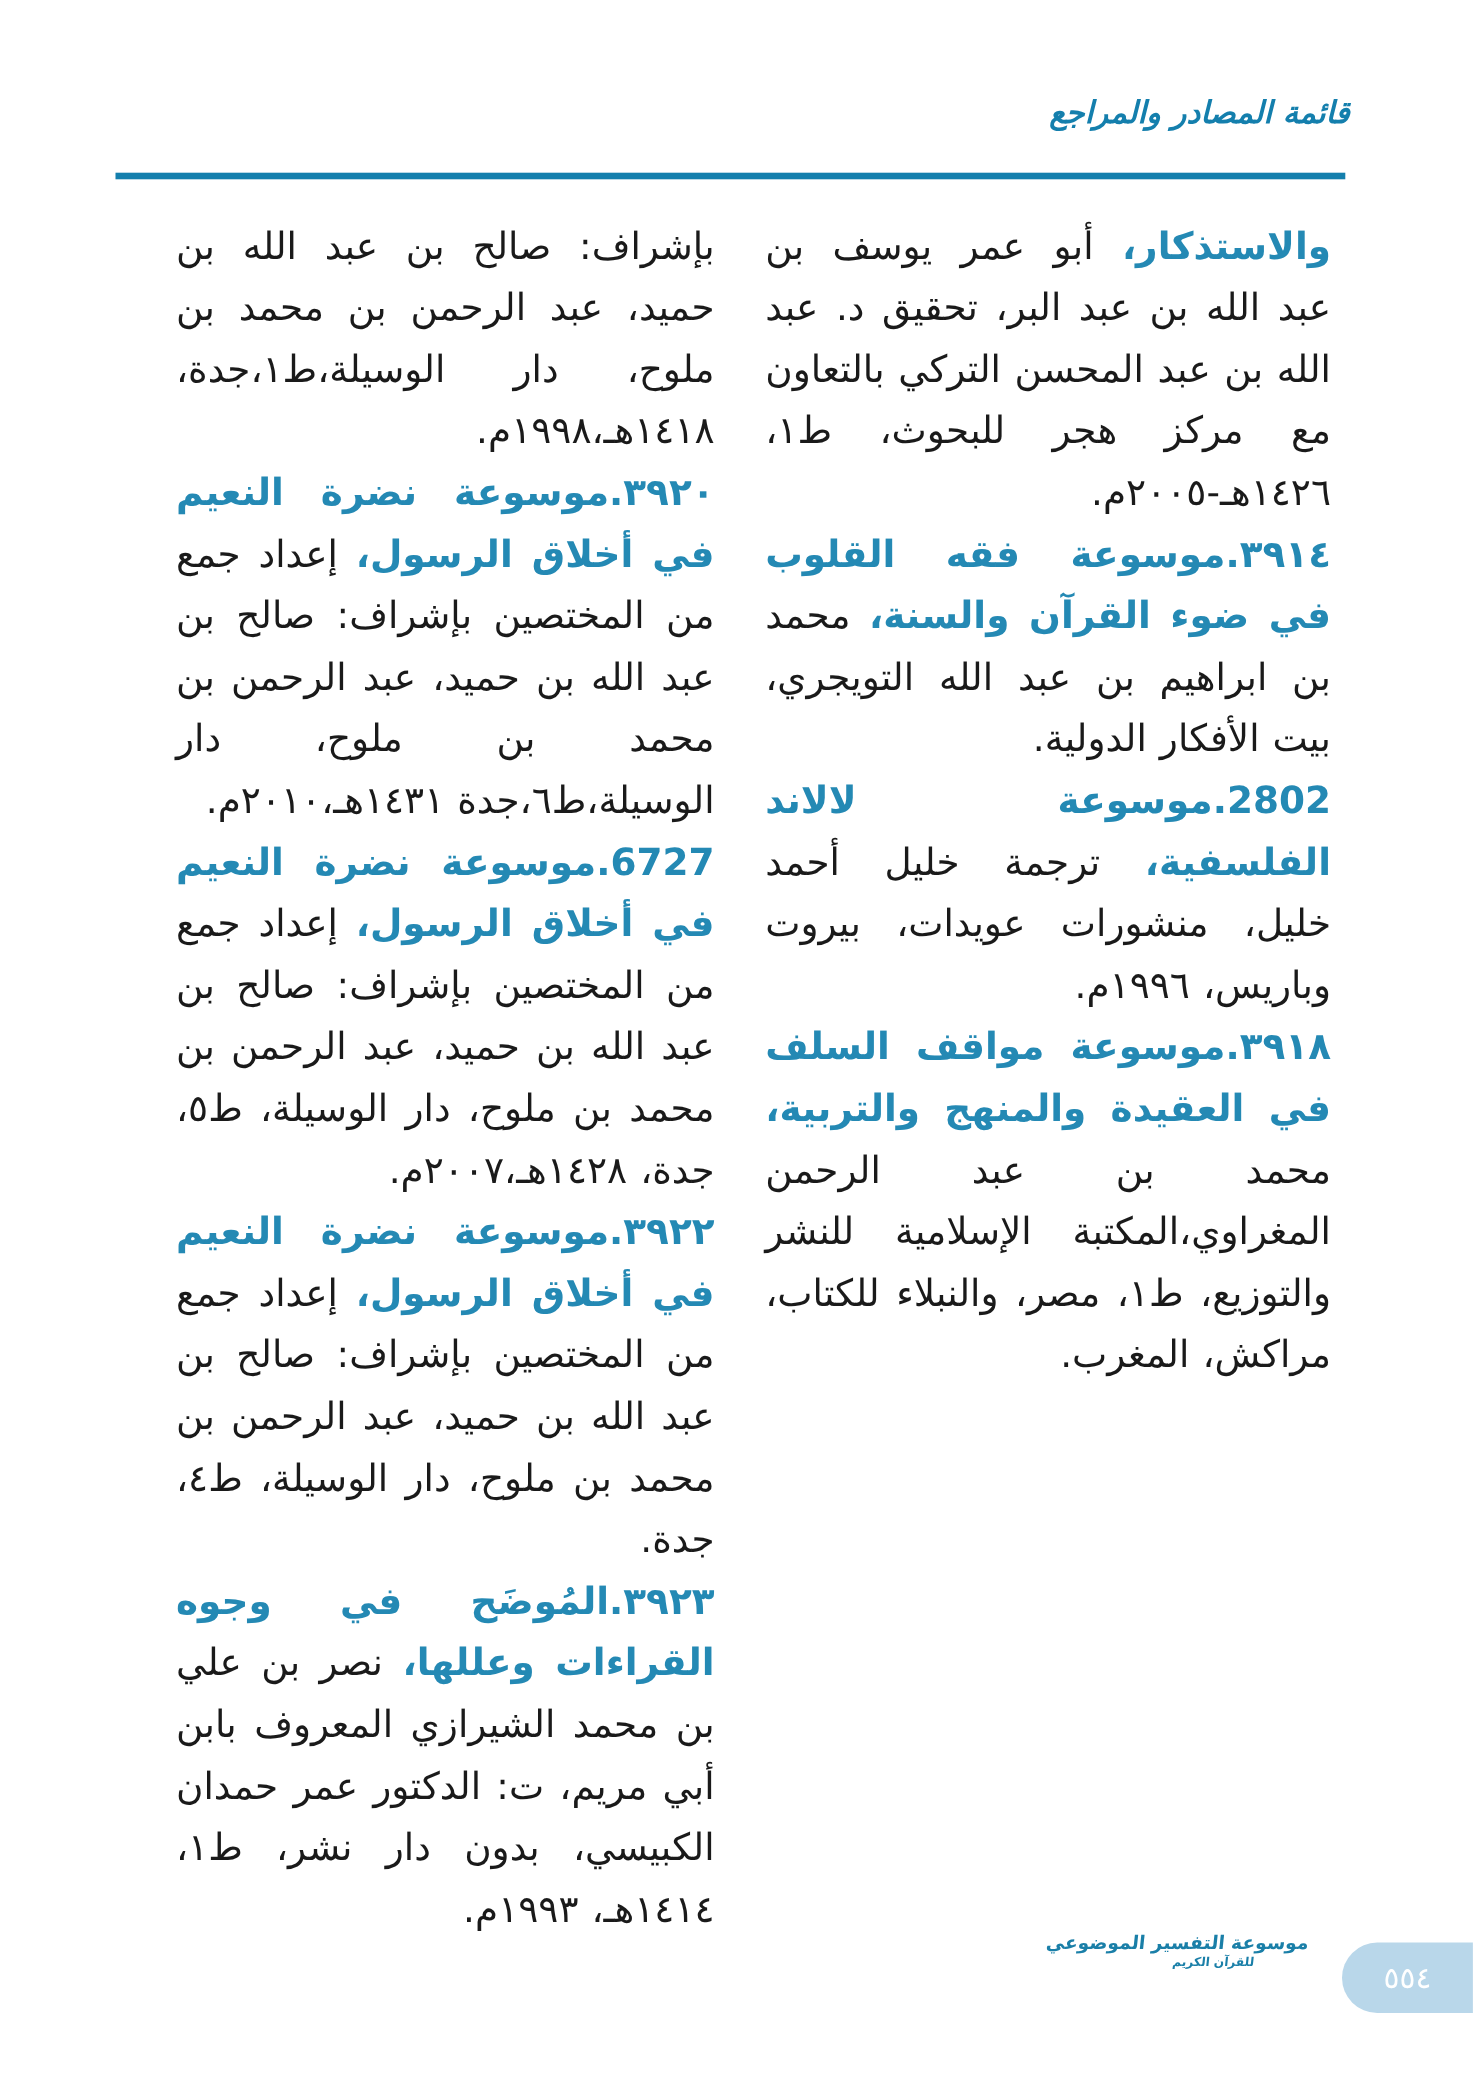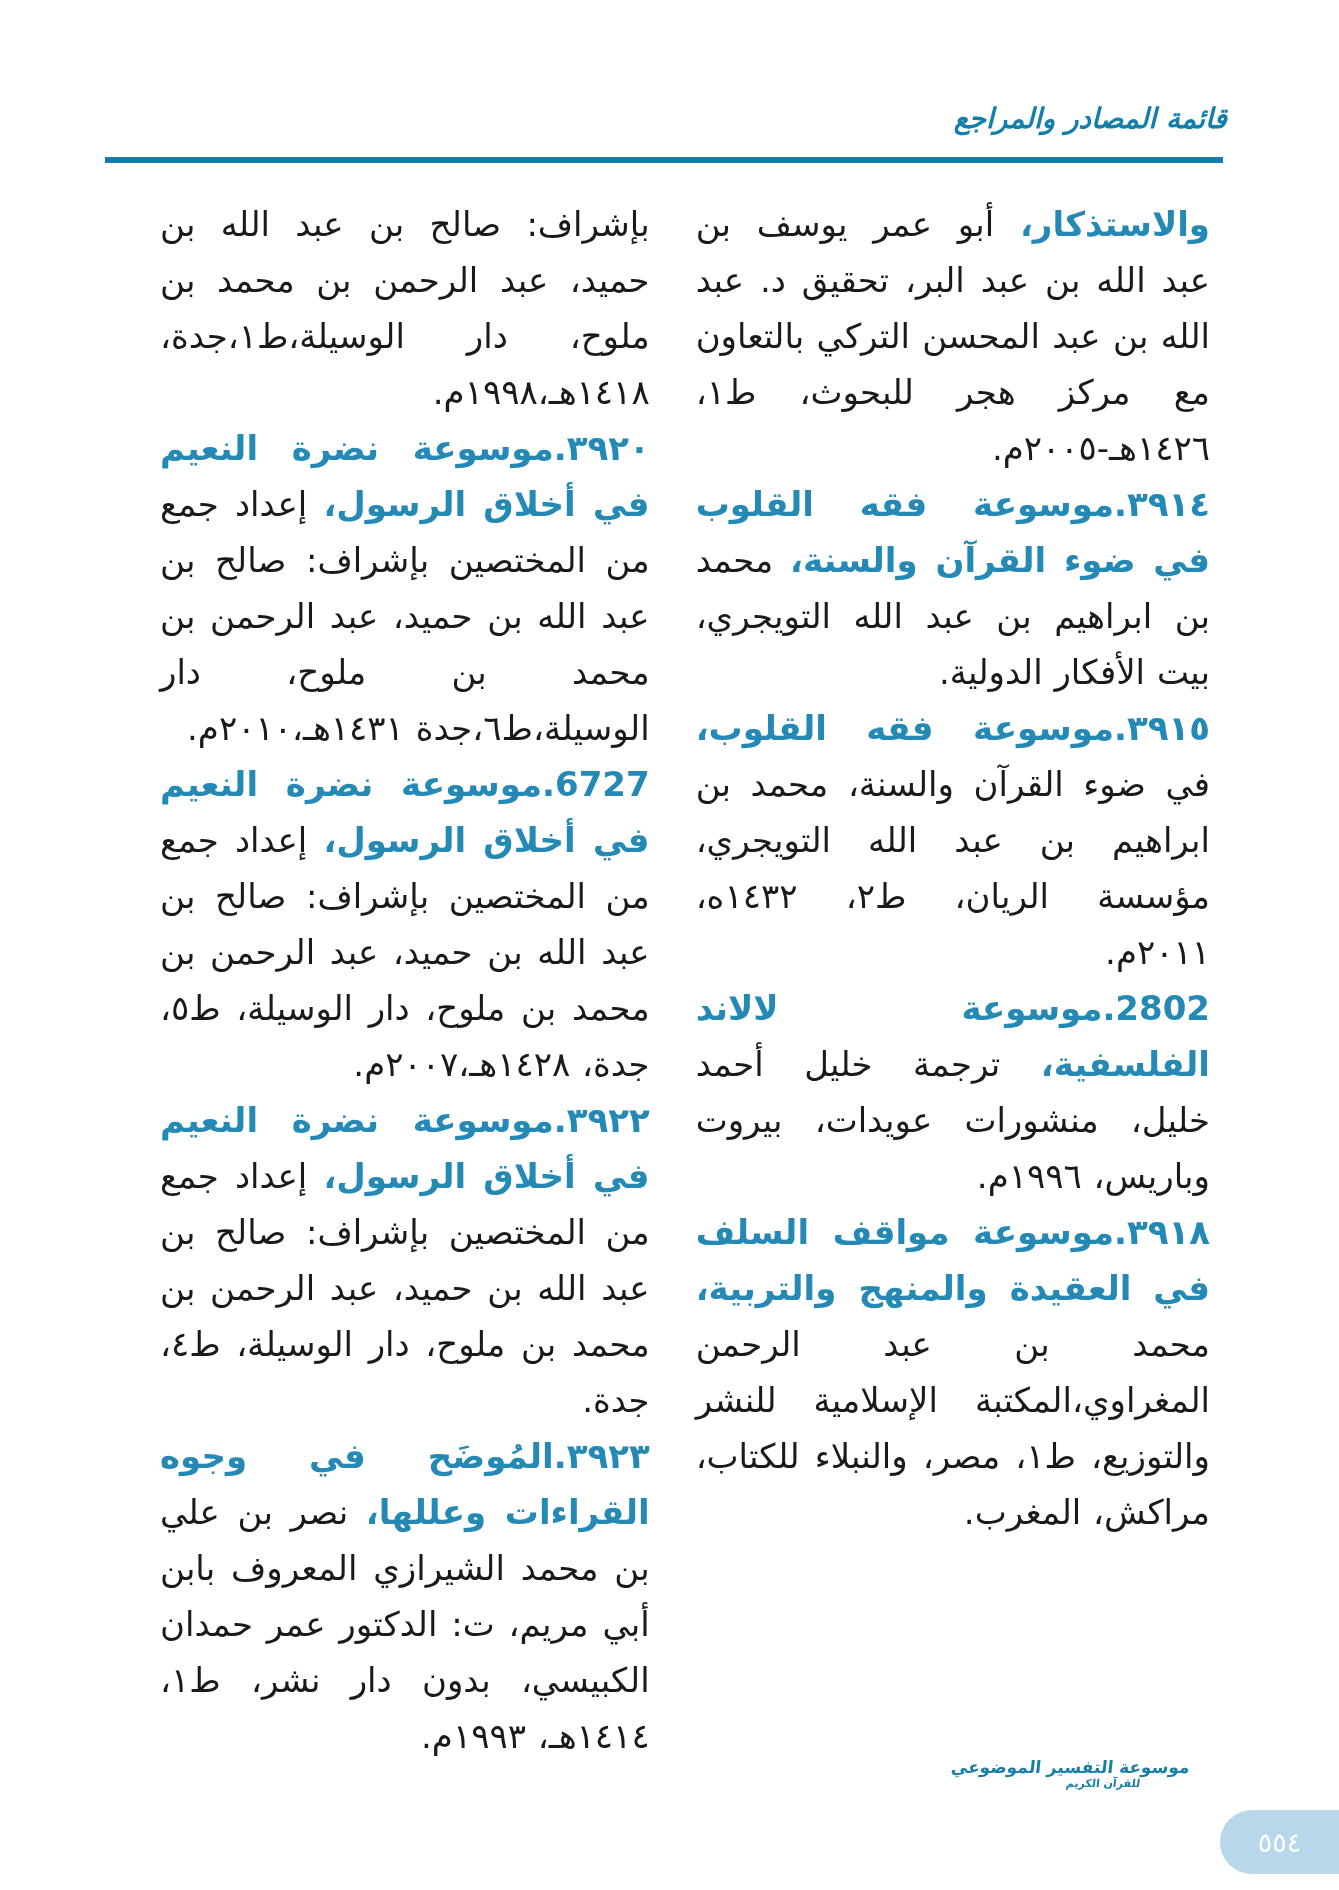--- a/index.html
+++ b/index.html
@@ -6,21 +6,21 @@
   body{
     width:1339px;height:1890px;
     background:#ffffff;
     font-family:"DejaVu Sans", sans-serif;
     overflow:hidden;
   }
   .page{position:relative;width:1339px;height:1890px;background:#fff;}
 
   
   .header-title{
-    position:absolute;top:102px;right:112px;
+    position:absolute;top:86px;right:112px;
     color:#147fad;font-size:28px;font-weight:bold;font-style:italic;
     letter-spacing:-1px;white-space:nowrap;
   }
   .header-rule{
     position:absolute;top:157px;left:105px;width:1118px;height:6px;
     background:#147fad;
   }
 
   
   .columns{
@@ -45,37 +45,36 @@
     position:absolute;top:1758px;right:150px;width:170px;
     text-align:center;color:#1a7fa8;line-height:1.15;
     transform:skewX(-6deg);
   }
   .logo-line1{font-size:17px;font-weight:bold;white-space:nowrap;}
   .logo-line2{font-size:11px;font-weight:bold;}
   .page-badge{
     position:absolute;top:1766px;right:0;width:119px;height:64px;
     background:#b9d7ea;border-radius:36px 0 0 36px;
     display:flex;align-items:center;justify-content:center;
-    color:#ffffff;font-size:27px;letter-spacing:4px;margin-top:44px;
+    color:#ffffff;font-size:27px;letter-spacing:4px;
   }
 </style>
 </head>
 <body>
 
 <div class="page">
 
   <div class="header-title">قائمة المصادر والمراجع</div>
   <div class="header-rule"></div>
 
   <div class="columns">
 
     <div class="col col-right">
       <p class="entry"><span class="num"></span><span class="title">والاستذكار،</span><span class="rest"> أبو عمر يوسف بن عبد الله بن عبد البر، تحقيق د. عبد الله بن عبد المحسن التركي بالتعاون مع مركز هجر للبحوث، ط١، ١٤٢٦هـ-٢٠٠٥م.</span></p>
       <p class="entry"><span class="num">٣٩١٤.</span><span class="title">موسوعة فقه القلوب في ضوء القرآن والسنة،</span><span class="rest"> محمد بن ابراهيم بن عبد الله التويجري، بيت الأفكار الدولية.</span></p>
-      <p class="entry"><span class="num">٣٩١٥.</span><span class="title">موسوعة فقه القلوب،</span><span class="rest"> في ضوء القرآن والسنة، محمد بن ابراهيم بن عبد الله التويجري، مؤسسة الريان، ط٢، ١٤٣٢ه، ٢٠١١م.</span></p>
       <p class="entry"><span class="num">2802.</span><span class="title">موسوعة لالاند الفلسفية،</span><span class="rest"> ترجمة خليل أحمد خليل، منشورات عويدات، بيروت وباريس، ١٩٩٦م.</span></p>
       <p class="entry"><span class="num">٣٩١٨.</span><span class="title">موسوعة مواقف السلف في العقيدة والمنهج والتربية،</span><span class="rest"> محمد بن عبد الرحمن المغراوي،المكتبة الإسلامية للنشر والتوزيع، ط١، مصر، والنبلاء للكتاب، مراكش، المغرب.</span></p>
     </div>
 
     <div class="col col-left">
       <p class="entry"><span class="num"></span><span class="title"></span><span class="rest">بإشراف: صالح بن عبد الله بن حميد، عبد الرحمن بن محمد بن ملوح، دار الوسيلة،ط١،جدة، ١٤١٨هـ،١٩٩٨م.</span></p>
       <p class="entry"><span class="num">٣٩٢٠.</span><span class="title">موسوعة نضرة النعيم في أخلاق الرسول،</span><span class="rest"> إعداد جمع من المختصين بإشراف: صالح بن عبد الله بن حميد، عبد الرحمن بن محمد بن ملوح، دار الوسيلة،ط٦،جدة ١٤٣١هـ،٢٠١٠م.</span></p>
       <p class="entry"><span class="num">6727.</span><span class="title">موسوعة نضرة النعيم في أخلاق الرسول،</span><span class="rest"> إعداد جمع من المختصين بإشراف: صالح بن عبد الله بن حميد، عبد الرحمن بن محمد بن ملوح، دار الوسيلة، ط٥، جدة، ١٤٢٨هـ،٢٠٠٧م.</span></p>
       <p class="entry"><span class="num">٣٩٢٢.</span><span class="title">موسوعة نضرة النعيم في أخلاق الرسول،</span><span class="rest"> إعداد جمع من المختصين بإشراف: صالح بن عبد الله بن حميد، عبد الرحمن بن محمد بن ملوح، دار الوسيلة، ط٤، جدة.</span></p>
       <p class="entry"><span class="num">٣٩٢٣.</span><span class="title">المُوضَح في وجوه القراءات وعللها،</span><span class="rest"> نصر بن علي بن محمد الشيرازي المعروف بابن أبي مريم، ت: الدكتور عمر حمدان الكبيسي، بدون دار نشر، ط١، ١٤١٤هـ، ١٩٩٣م.</span></p>

